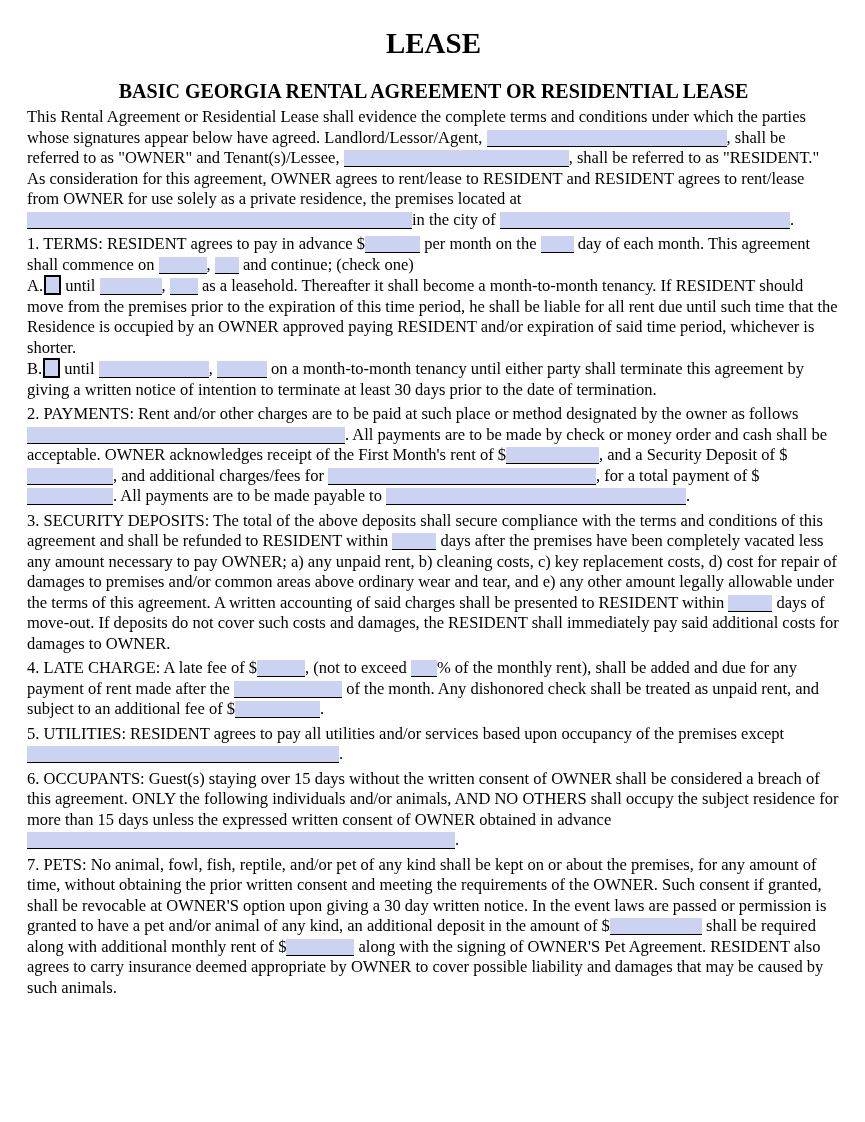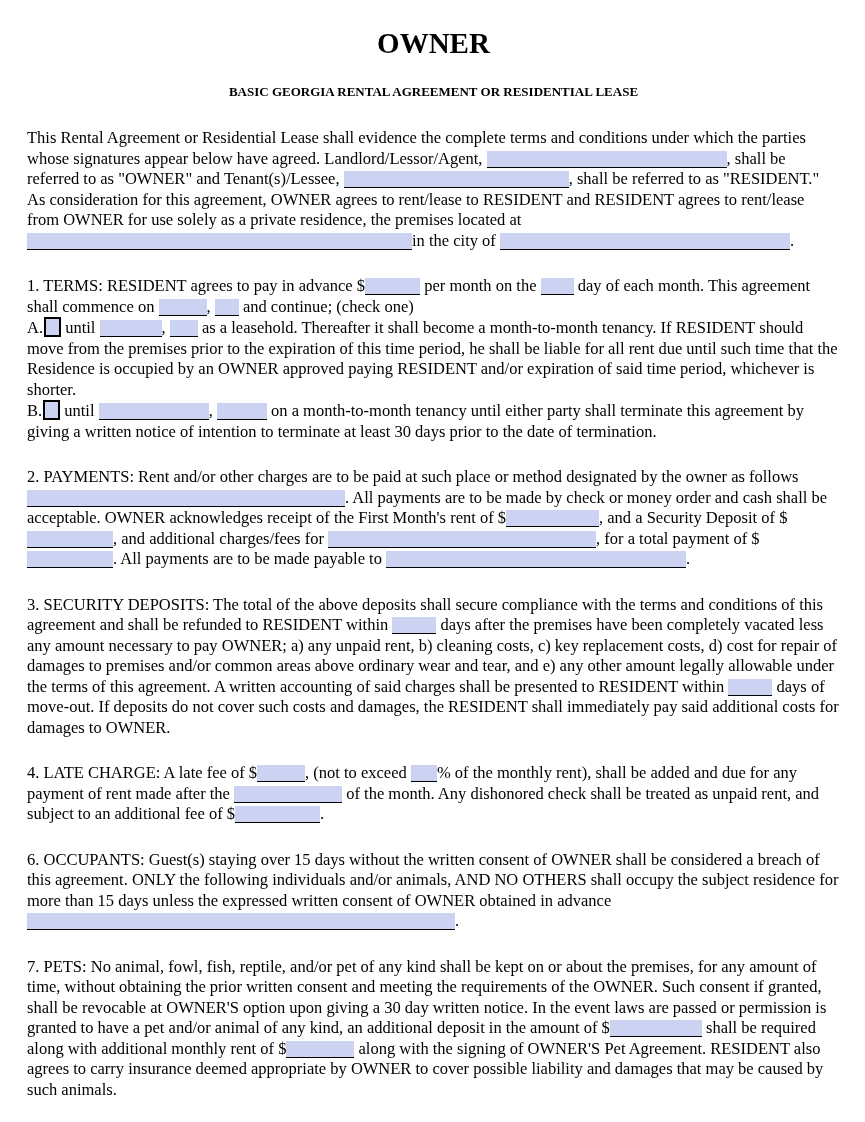--- a/index.html
+++ b/index.html
@@ -19,50 +19,51 @@
     margin: 0;
     text-align: center;
     font-size: 29px;
     line-height: 34px;
     font-weight: bold;
     font-family: "Liberation Serif", serif;
   }
   .doc-subtitle {
     margin: 20px 0 0 0;
     text-align: center;
-    font-size: 13px;
+    font-size: 20px;
     line-height: 23px;
     font-weight: bold;
     font-family: "Liberation Serif", serif;
   }
-  .para { margin: 25px 0 0 0; }
+  .para { margin: 4px 0 0 0; }
   .bold { font-weight: normal; }
   .field {
     display: inline-block;
     height: 16px;
     border-bottom: 1px solid #000000;
     vertical-align: -4px;
   }
   .checkbox {
     display: inline-block;
     width: 13px;
     height: 16px;
     border: 2px solid #000000;
     vertical-align: -4px;
     margin-left: 1px;
   }
 </style>
 </head>
 <body>
 
 <div class="page">
-  <h1 class="doc-title">OWNER</h1>
+  <h1 class="doc-title">LEASE</h1>
   <h2 class="doc-subtitle">BASIC GEORGIA RENTAL AGREEMENT OR RESIDENTIAL LEASE</h2>
 
   <p class="para"><span>This Rental Agreement or Residential Lease shall evidence the complete terms and conditions under which the parties whose signatures appear below have agreed. Landlord/Lessor/Agent, </span><span class="field" style="width: 240px; background: rgb(204, 210, 241);"></span><span>, shall be referred to as "OWNER" and Tenant(s)/Lessee, </span><span class="field" style="width: 225px; background: rgb(204, 210, 241);"></span><span>, shall be referred to as "RESIDENT." As consideration for this agreement, OWNER agrees to rent/lease to RESIDENT and RESIDENT agrees to rent/lease from OWNER for use solely as a private residence, the premises located at </span><span class="field" style="width: 385px; background: rgb(204, 210, 241);"></span><span>in the city of </span><span class="field" style="width: 290px; background: rgb(204, 210, 241);"></span><span>.</span></p>
   <p class="para"><span>1. </span><span class="bold">TERMS:</span><span> RESIDENT agrees to pay in advance $</span><span class="field" style="width: 55px; background: rgb(204, 210, 241);"></span><span> per month on the </span><span class="field" style="width: 33px; background: rgb(204, 210, 241);"></span><span> day of each month. This agreement shall commence on </span><span class="field" style="width: 48px; background: rgb(204, 210, 241);"></span><span>, </span><span class="field" style="width: 24px; background: rgb(204, 210, 241);"></span><span> and continue; (check one)</span><br><span>A.</span><span class="checkbox" style="background: rgb(204, 210, 241);"></span><span> until </span><span class="field" style="width: 62px; background: rgb(204, 210, 241);"></span><span>, </span><span class="field" style="width: 28px; background: rgb(204, 210, 241);"></span><span> as a leasehold. Thereafter it shall become a month-to-month tenancy. If RESIDENT should move from the premises prior to the expiration of this time period, he shall be liable for all rent due until such time that the Residence is occupied by an OWNER approved paying RESIDENT and/or expiration of said time period, whichever is shorter.</span><br><span>B.</span><span class="checkbox" style="background: rgb(204, 210, 241);"></span><span> until </span><span class="field" style="width: 110px; background: rgb(204, 210, 241);"></span><span>, </span><span class="field" style="width: 50px; background: rgb(204, 210, 241);"></span><span> on a month-to-month tenancy until either party shall terminate this agreement by giving a written notice of intention to terminate at least 30 days prior to the date of termination.</span></p>
   <p class="para"><span>2. </span><span class="bold">PAYMENTS:</span><span> Rent and/or other charges are to be paid at such place or method designated by the owner as follows </span><span class="field" style="width: 318px; background: rgb(204, 210, 241);"></span><span>. All payments are to be made by check or money order and cash shall be acceptable. OWNER acknowledges receipt of the First Month's rent of $</span><span class="field" style="width: 93px; background: rgb(204, 210, 241);"></span><span>, and a Security Deposit of $</span><span class="field" style="width: 86px; background: rgb(204, 210, 241);"></span><span>, and additional charges/fees for </span><span class="field" style="width: 268px; background: rgb(204, 210, 241);"></span><span>, for a total payment of $</span><span class="field" style="width: 86px; background: rgb(204, 210, 241);"></span><span>. All payments are to be made payable to </span><span class="field" style="width: 300px; background: rgb(204, 210, 241);"></span><span>.</span></p>
   <p class="para"><span>3. </span><span class="bold">SECURITY DEPOSITS:</span><span> The total of the above deposits shall secure compliance with the terms and conditions of this agreement and shall be refunded to RESIDENT within </span><span class="field" style="width: 44px; background: rgb(204, 210, 241);"></span><span> days after the premises have been completely vacated less any amount necessary to pay OWNER; a) any unpaid rent, b) cleaning costs, c) key replacement costs, d) cost for repair of damages to premises and/or common areas above ordinary wear and tear, and e) any other amount legally allowable under the terms of this agreement. A written accounting of said charges shall be presented to RESIDENT within </span><span class="field" style="width: 44px; background: rgb(204, 210, 241);"></span><span> days of move-out. If deposits do not cover such costs and damages, the RESIDENT shall immediately pay said additional costs for damages to OWNER.</span></p>
   <p class="para"><span>4. </span><span class="bold">LATE CHARGE:</span><span> A late fee of $</span><span class="field" style="width: 48px; background: rgb(204, 210, 241);"></span><span>, (not to exceed </span><span class="field" style="width: 26px; background: rgb(204, 210, 241);"></span><span>% of the monthly rent), shall be added and due for any payment of rent made after the </span><span class="field" style="width: 108px; background: rgb(204, 210, 241);"></span><span> of the month. Any dishonored check shall be treated as unpaid rent, and subject to an additional fee of $</span><span class="field" style="width: 85px; background: rgb(204, 210, 241);"></span><span>.</span></p>
+  <p class="para"><span>5. </span><span class="bold">UTILITIES:</span><span> RESIDENT agrees to pay all utilities and/or services based upon occupancy of the premises except </span><span class="field" style="width: 312px; background: rgb(204, 210, 241);"></span><span>.</span></p>
   <p class="para"><span>6. </span><span class="bold">OCCUPANTS:</span><span> Guest(s) staying over 15 days without the written consent of OWNER shall be considered a breach of this agreement. ONLY the following individuals and/or animals, AND NO OTHERS shall occupy the subject residence for more than 15 days unless the expressed written consent of OWNER obtained in advance </span><span class="field" style="width: 428px; background: rgb(204, 210, 241);"></span><span>.</span></p>
   <p class="para"><span>7. </span><span class="bold">PETS:</span><span> No animal, fowl, fish, reptile, and/or pet of any kind shall be kept on or about the premises, for any amount of time, without obtaining the prior written consent and meeting the requirements of the OWNER. Such consent if granted, shall be revocable at OWNER'S option upon giving a 30 day written notice. In the event laws are passed or permission is granted to have a pet and/or animal of any kind, an additional deposit in the amount of $</span><span class="field" style="width: 92px; background: rgb(204, 210, 241);"></span><span> shall be required along with additional monthly rent of $</span><span class="field" style="width: 68px; background: rgb(204, 210, 241);"></span><span> along with the signing of OWNER'S Pet Agreement. RESIDENT also agrees to carry insurance deemed appropriate by OWNER to cover possible liability and damages that may be caused by such animals.</span></p>
 
 </div>
 
 </body></html>

